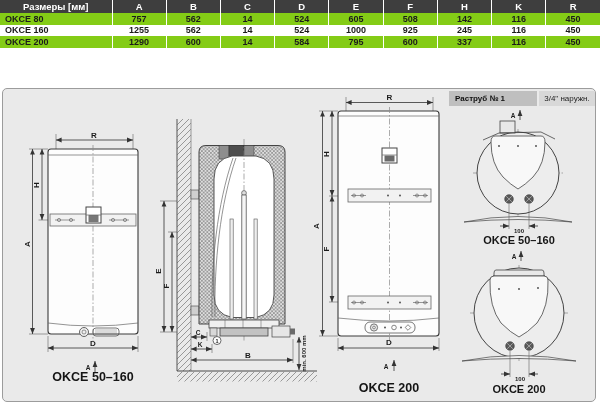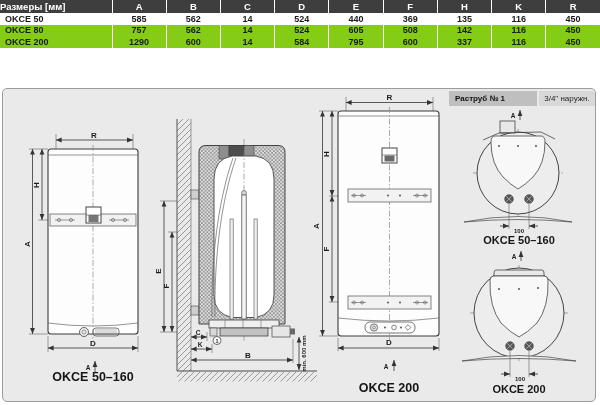--- a/index.html
+++ b/index.html
@@ -6,21 +6,21 @@
   .page { position:relative; width:600px; height:405px; background:#ffffff;
           font-family:"Liberation Sans", sans-serif; overflow:hidden; }
 
   
   table.dims { position:absolute; top:0; left:0; width:600px;
                border-collapse:collapse; table-layout:fixed; }
   table.dims th, table.dims td { border-left:1px solid #fff; padding:0; margin:0; }
   table.dims th:first-child, table.dims td:first-child { border-left:none; }
   table.dims thead th { background:#3e3e3e; color:#fff; font-size:9.5px;
                         font-weight:bold; height:13px; text-align:center; }
-  table.dims thead th.title { text-align:left; }
+  table.dims thead th.title { text-align:center; }
   table.dims tbody td { height:11.5px; font-size:9px; font-weight:bold;
                         color:#1b1b1b; text-align:center; background:#fff; }
   table.dims tbody tr.alt td { background:#84cc16; }
   table.dims tbody td.model { text-align:left; padding-left:5px; }
 
   
   .panel { position:absolute; left:2px; top:88px; width:592px; height:312px;
            background:#eaeaea; border:1px solid #9c9c9c; border-radius:5px; }
   .rastrub { position:absolute; top:2px; left:446px; display:flex; gap:2px; }
   .rastrub .r1 { width:88px; height:15px; background:#bfbfbf; color:#111;
@@ -70,41 +70,41 @@
         <th>C</th>
         <th>D</th>
         <th>E</th>
         <th>F</th>
         <th>H</th>
         <th>K</th>
         <th>R</th>
       </tr>
     </thead>
     <tbody>
-      <tr>
-        <td class="model">OKCE 50</td>
-        <td>585</td>
-        <td>562</td>
-        <td>14</td>
-        <td>524</td>
-        <td>440</td>
-        <td>369</td>
-        <td>135</td>
-        <td>116</td>
-        <td>450</td>
-      </tr>
       <tr class="alt">
         <td class="model">OKCE 80</td>
         <td>757</td>
         <td>562</td>
         <td>14</td>
         <td>524</td>
         <td>605</td>
         <td>508</td>
         <td>142</td>
+        <td>116</td>
+        <td>450</td>
+      </tr>
+      <tr>
+        <td class="model">OKCE 160</td>
+        <td>1255</td>
+        <td>562</td>
+        <td>14</td>
+        <td>524</td>
+        <td>1000</td>
+        <td>925</td>
+        <td>245</td>
         <td>116</td>
         <td>450</td>
       </tr>
       <tr class="alt">
         <td class="model">OKCE 200</td>
         <td>1290</td>
         <td>600</td>
         <td>14</td>
         <td>584</td>
         <td>795</td>

